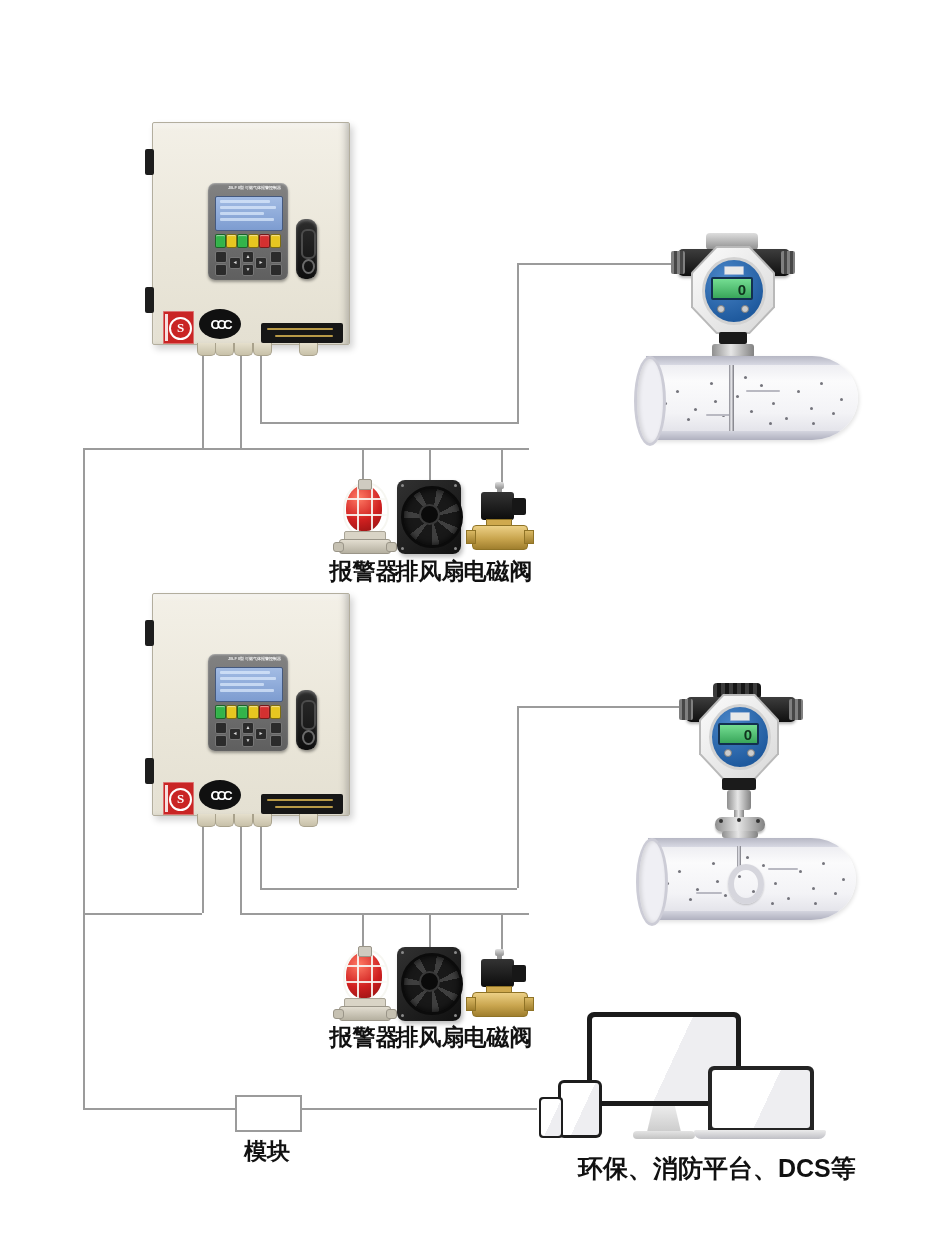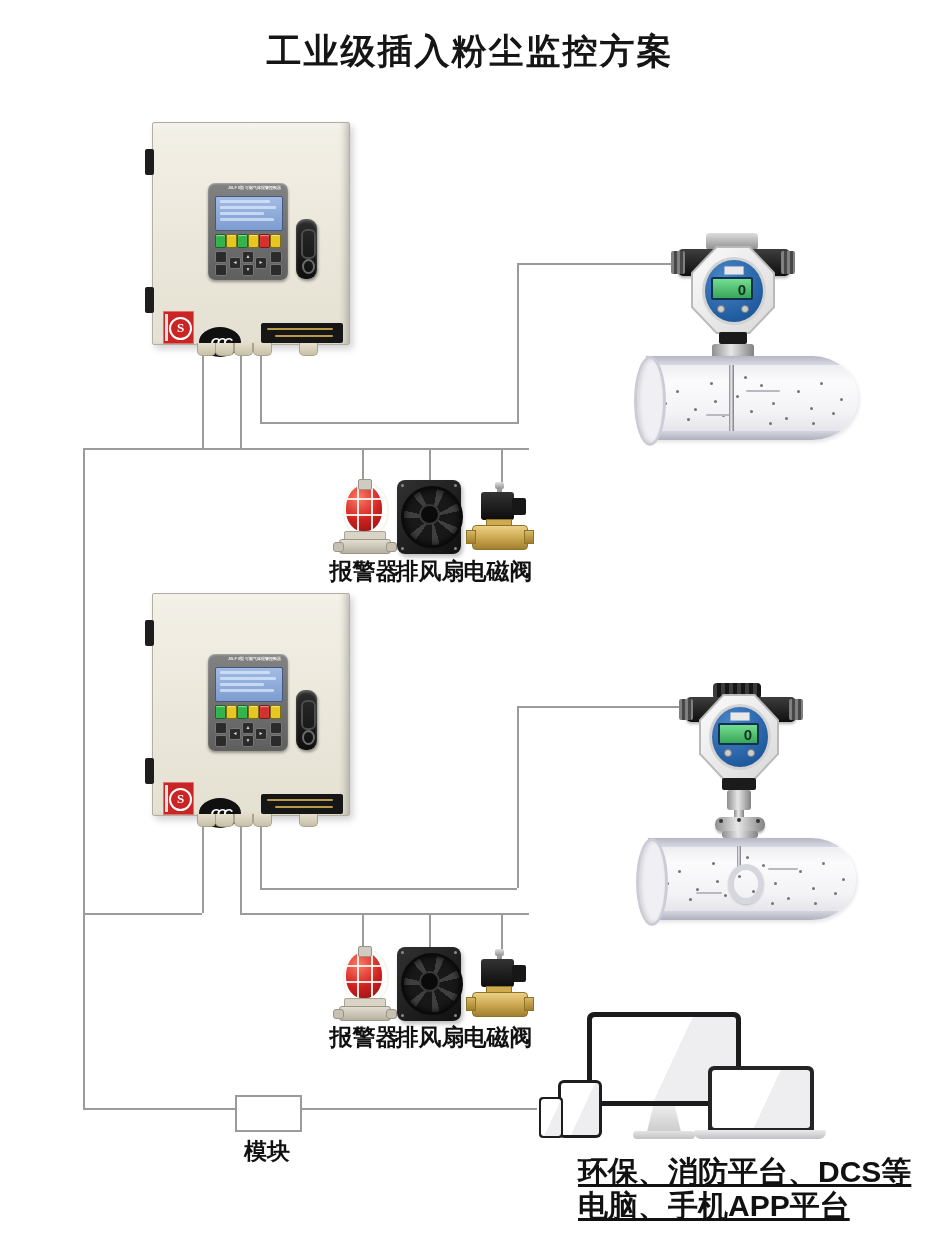--- a/index.html
+++ b/index.html
@@ -37,22 +37,22 @@
           background:linear-gradient(180deg,#2d2d2d,#0e0e0e);
           box-shadow:inset 0 2px 3px rgba(255,255,255,.28),1px 2px 3px rgba(0,0,0,.4);}
   .handle-slot{position:absolute;left:5px;top:10px;width:11px;height:26px;border-radius:6px;border:2px solid #4c4c4c;}
   .handle-key{position:absolute;left:6px;top:40px;width:9px;height:11px;border-radius:50%;border:2px solid #6a6a6a;}
   .smark{position:absolute;left:10px;top:188px;width:31px;height:33px;background:#c92525;border-radius:1px;
          box-shadow:inset 0 0 0 1px rgba(255,255,255,.35);}
   .smark-circle{position:absolute;left:6px;top:6px;width:19px;height:19px;border-radius:50%;background:#c92525;
                 border:2px solid #fff;color:#fff;font-weight:bold;font-size:13px;line-height:18px;text-align:center;
                 font-family:"Liberation Serif",serif;}
   .smark-strip{position:absolute;left:2px;top:3px;width:3px;height:27px;background:rgba(255,255,255,.85);}
-  .cccoval{position:absolute;left:46px;top:204px;width:42px;height:30px;border-radius:50%;background:#101010;
-           color:#fff;font-style:italic;font-weight:bold;font-size:13px;letter-spacing:-3px;
+  .cccoval{position:absolute;left:46px;top:186px;width:42px;height:30px;border-radius:50%;background:#101010;
+           color:#fff;font-weight:bold;font-size:13px;letter-spacing:-3px;
            display:flex;align-items:center;justify-content:center;}
   .brand{position:absolute;left:108px;top:200px;width:82px;height:20px;background:#161616;border-radius:2px;overflow:hidden;}
   .brand-line{position:absolute;height:2px;background:rgba(214,178,80,.85);border-radius:1px;}
   .gland{position:absolute;top:220px;width:17px;height:12px;border:1px solid #a9a28c;border-top:none;
          background:linear-gradient(180deg,#e5dfcc,#c8c1a9);border-radius:0 0 5px 5px;}
   
   .cap{position:absolute;border-radius:4px;}
   .fitbar{position:absolute;background:linear-gradient(180deg,#3d3d3d,#0f0f0f);border-radius:5px;
           box-shadow:0 2px 3px rgba(0,0,0,.3);}
   .nut{position:absolute;background:repeating-linear-gradient(90deg,#808080 0 3px,#474747 3px 6px);border-radius:2px;}
@@ -126,28 +126,27 @@
   .laptop-screen{position:absolute;left:708px;top:1066px;width:106px;height:66px;background:#242424;border-radius:6px 6px 0 0;
                  padding:4px;box-sizing:border-box;}
   .laptop-base{position:absolute;left:694px;top:1130px;width:132px;height:9px;border-radius:2px 2px 8px 8px;
                background:linear-gradient(180deg,#ebebeb,#bfbfc5);}
   .tablet{position:absolute;left:558px;top:1080px;width:44px;height:58px;background:#1d1d1d;border-radius:6px;padding:3px;box-sizing:border-box;}
   .phone{position:absolute;left:539px;top:1097px;width:24px;height:41px;background:#1d1d1d;border-radius:4px;padding:2px;box-sizing:border-box;}
   
   .lbl{position:absolute;font-weight:bold;color:#111;text-align:center;}
   .lbl.acc{width:80px;font-size:23px;}
   .note{position:absolute;font-weight:bold;color:#111;font-size:20px;text-align:center;}
-  .plat{position:absolute;left:578px;font-weight:bold;color:#111;font-size:30px;white-space:nowrap;text-decoration:underline;}
+  .plat{position:absolute;left:578px;font-weight:bold;color:#111;font-size:25px;white-space:nowrap;}
 </style>
 </head>
 <body>
 
 <div class="canvas">
 
-  <div class="title">工业级插入粉尘监控方案</div>
 
   <div class="wire v" style="left:202px;top:354px;height:94px"></div>
   <div class="wire v" style="left:240px;top:354px;height:94px"></div>
   <div class="wire v" style="left:260px;top:354px;height:68px"></div>
   <div class="wire h" style="left:260px;top:422px;width:257px"></div>
   <div class="wire v" style="left:517px;top:263px;height:161px"></div>
   <div class="wire h" style="left:517px;top:263px;width:161px"></div>
   <div class="wire h" style="left:83px;top:448px;width:446px"></div>
   <div class="wire v" style="left:362px;top:448px;height:32px"></div>
   <div class="wire v" style="left:429px;top:448px;height:34px"></div>
@@ -412,15 +411,14 @@
     <div class="screen"></div>
   </div>
   <div class="laptop-base"></div>
   <div class="tablet">
     <div class="screen"></div>
   </div>
   <div class="phone">
     <div class="screen"></div>
   </div>
   <div class="plat" style="top:1152px">环保、消防平台、DCS等</div>
-  <div class="plat" style="top:1186px">电脑、手机APP平台</div>
 
 </div>
 
 </body></html>

